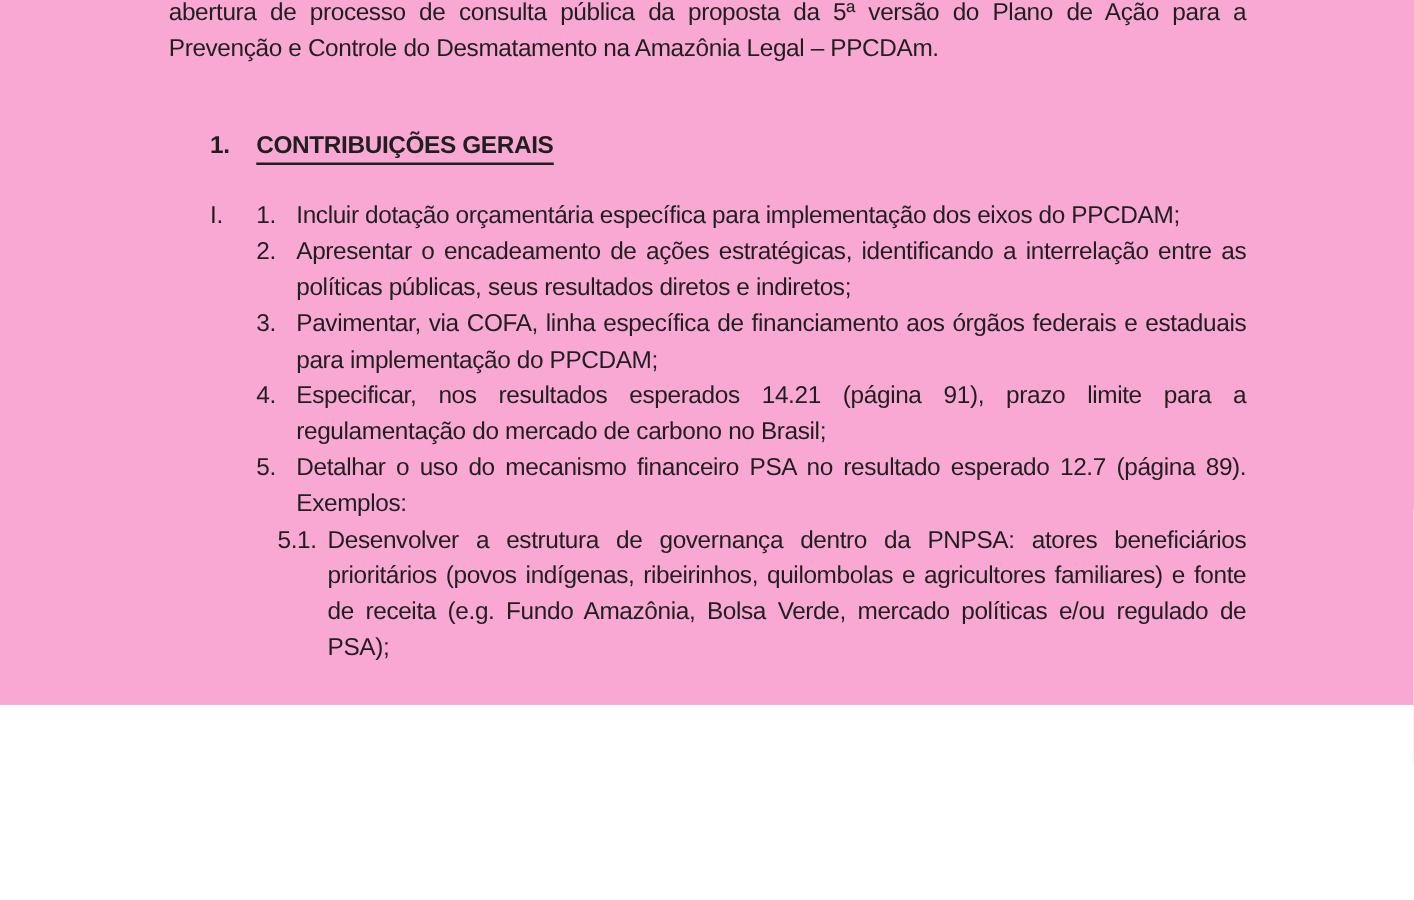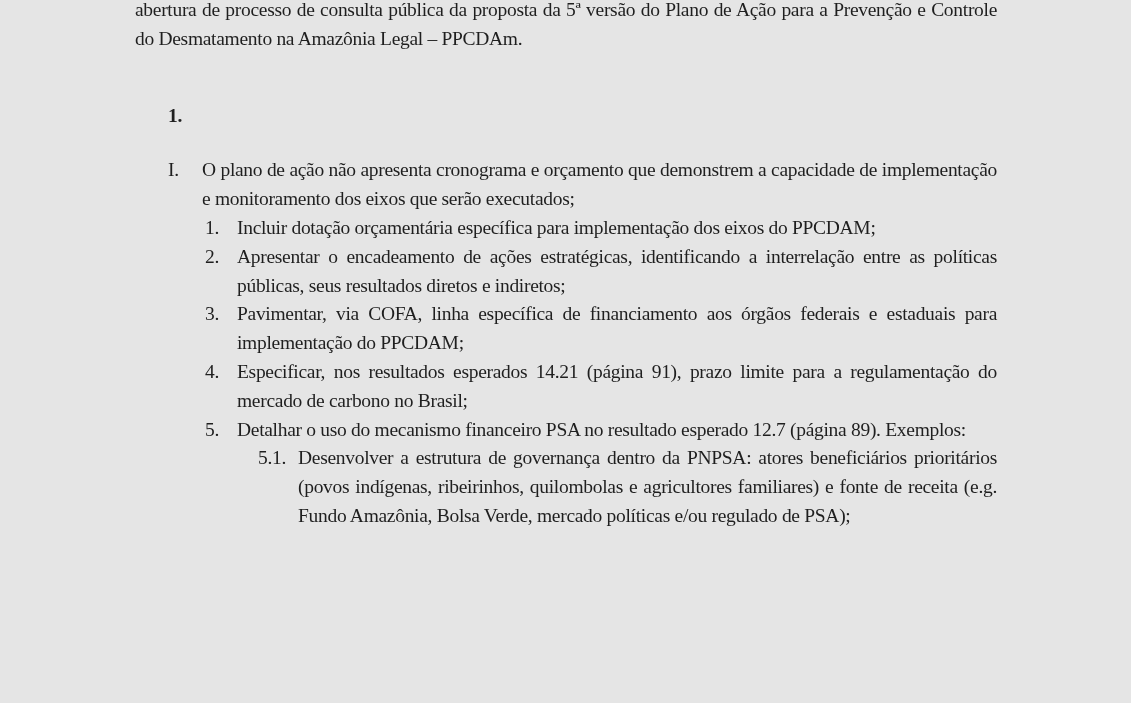--- a/index.html
+++ b/index.html
@@ -1,23 +1,23 @@
 <!DOCTYPE html>
 <html><head>
 <meta charset="utf-8">
 <style>
   * { margin: 0; padding: 0; box-sizing: border-box; }
   html, body { background: #ffffff; }
   .page {
     position: relative;
     width: 1131px;
-    height: 703px;
-    background: #e5e5e5;
+    height: 564px;
+    background: #f9a8d4;
     overflow: hidden;
-    font-family: Liberation Serif, serif;
+    font-family: Liberation Sans, sans-serif;
     color: #1f1f1f;
   }
   .content {
     position: absolute;
     left: 135px;
     top: -4px;
     width: 862px;
     font-size: 19.5px;
     line-height: 28.8px;
     letter-spacing: -0.3px;
@@ -57,46 +57,46 @@
     display: flex;
     align-items: flex-start;
     margin-left: 3px;
   }
   .rec-item .n-marker { flex: 0 0 32px; width: 32px; }
   .rec-item .n-text { flex: 1 1 auto; min-width: 0; }
 
   .sub-item {
     display: flex;
     align-items: flex-start;
-    margin-left: 56px;
+    margin-left: 20px;
   }
   .sub-item .s-marker { flex: 0 0 40px; width: 40px; }
   .sub-item .s-text { flex: 1 1 auto; min-width: 0; }
 </style>
 </head>
 <body>
 
 <div class="page">
   <div class="content">
 
     <p class="justify">
       <span>abertura de processo de consulta pública da proposta da 5ª versão do Plano de Ação para a Prevenção e Controle do Desmatamento na Amazônia Legal – PPCDAm.</span>
     </p>
 
 
 
     <div class="heading">
       <span class="h-marker">1.</span>
+      <span class="h-title">CONTRIBUIÇÕES GERAIS</span>
     </div>
 
     <div class="roman-item">
       <span class="r-marker">I.</span>
       <div class="r-body">
 
-        <div class="justify">O plano de ação não apresenta cronograma e orçamento que demonstrem a capacidade de implementação e monitoramento dos eixos que serão executados;</div>
 
 
         <div class="rec-item">
           <span class="n-marker">1.</span>
           <div class="n-text justify">Incluir dotação orçamentária específica para implementação dos eixos do PPCDAM;</div>
         </div>
 
         <div class="rec-item">
           <span class="n-marker">2.</span>
           <div class="n-text justify">Apresentar o encadeamento de ações estratégicas, identificando a interrelação entre as políticas públicas, seus resultados diretos e indiretos;</div>

